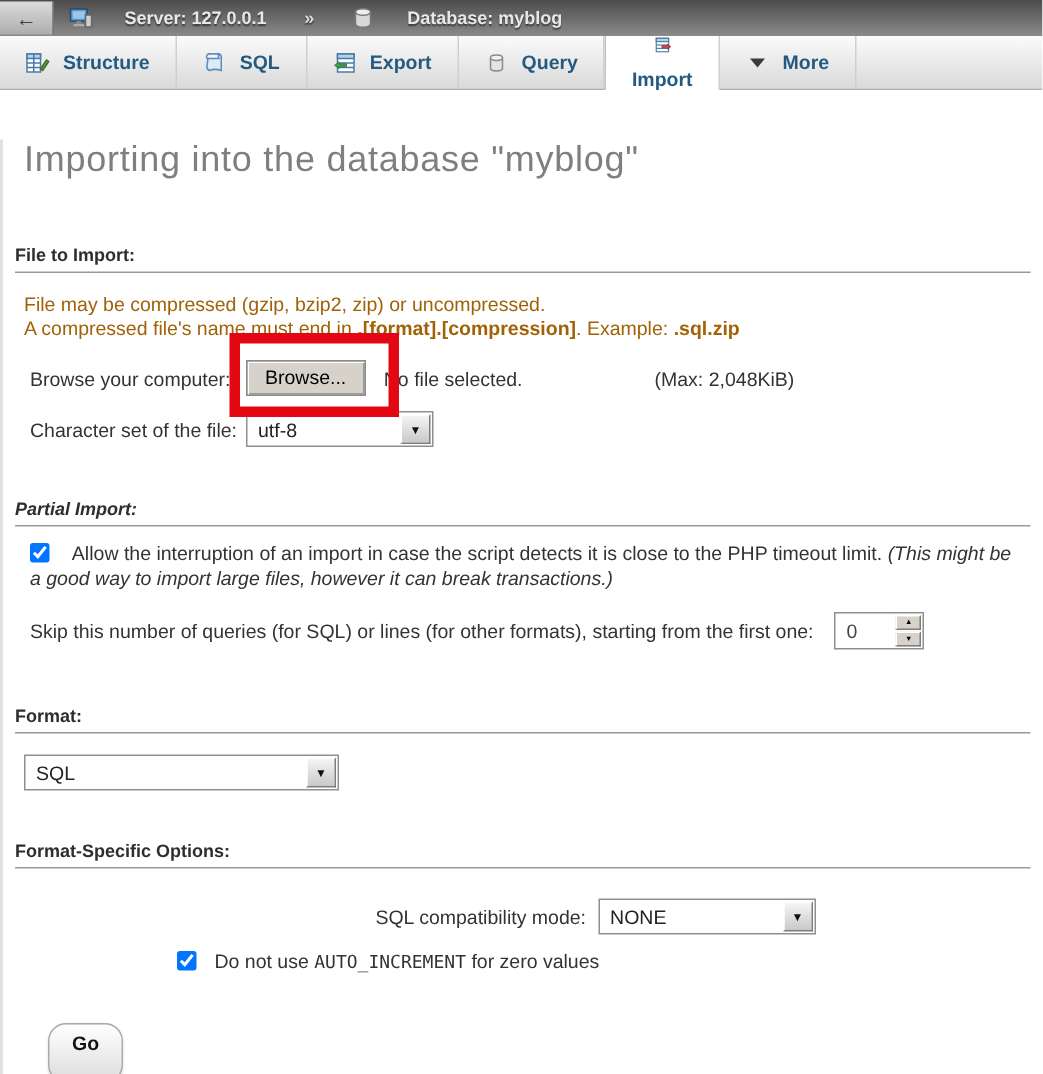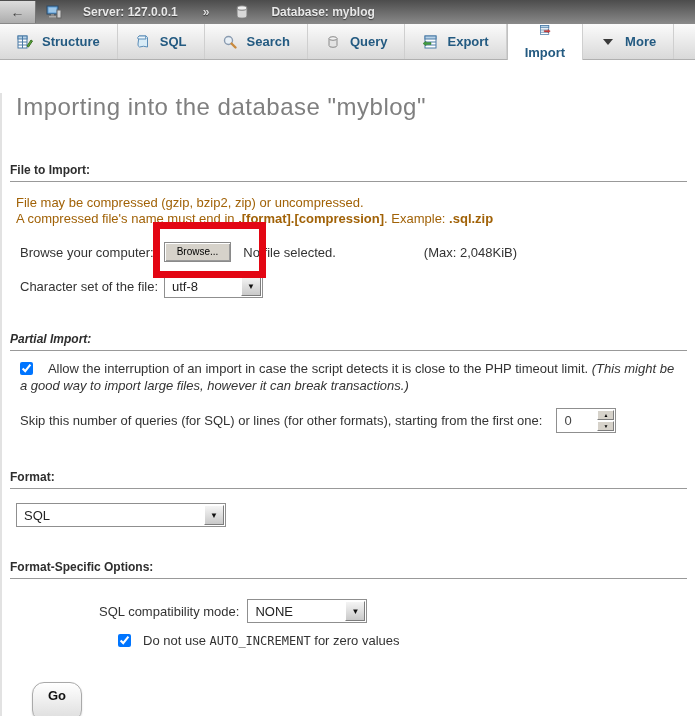--- a/index.html
+++ b/index.html
@@ -61,21 +61,21 @@
   .sh-file   { margin-top:42px; }
   .sh-part   { margin-top:34px;font-style:italic; }
   .sh-format { margin-top:37px; }
   .sh-fso    { margin-top:33px; }
 
   .para { margin:13px 16px 0 14px; line-height:16px; color:#a16207; }
   .row { display:flex; align-items:center; margin-left:18px; }
 
   .browse-row { margin-top:13px; height:24px; }
   .browse-btn {
-    margin-left:10px; padding:3px 12px 4px 12px; font-size:10px; color:#000;
+    margin-left:10px; padding:3px 12px 4px 12px; font-size:13px; color:#000;
     background:#d6d2ca; border:1px solid #8a8a8a;
     box-shadow:inset 1px 1px 0 #fff, inset -1px -1px 0 #9a9a9a;
     cursor:pointer;
   }
   .nofile { margin-left:12px; }
   .maxsize { margin-left:88px; }
 
   .charset-row { margin-top:10px; height:24px; }
 
   
@@ -84,23 +84,23 @@
     background:#fff; border:1px solid #8f8f8f; height:24px;
     padding-left:7px; font-size:13px; color:#222; cursor:pointer;
   }
   .xselect .drop {
     width:20px; height:20px; margin:1px;
     background:linear-gradient(#f5f5f5,#c9c9c9);
     border:1px solid #fff; border-right-color:#7d7d7d; border-bottom-color:#7d7d7d;
     display:flex; align-items:center; justify-content:center;
     font-size:8px; color:#111;
   }
-  .sel-charset { width:99px; margin-left:6px; }
+  .sel-charset { width:125px; margin-left:6px; }
   .sel-format  { width:210px; margin:14px 0 0 14px; }
-  .sel-compat  { width:120px; margin-left:8px; }
+  .sel-compat  { width:145px; margin-left:8px; }
 
   .allow-row { margin:9px 16px 0 18px; line-height:17px; display:block; }
   .allow-row input { vertical-align:-2px; margin-right:12px; }
   .note-italic { font-style:italic; }
 
   .skip-row { margin-top:14px; }
   .spinbox {
     display:inline-flex; margin-left:14px; width:60px; height:25px;
     border:1px solid #8f8f8f; background:#fff; align-items:stretch;
   }
@@ -173,41 +173,34 @@
   </div>
   <div class="tab">
     <svg class="icon16" viewBox="0 0 16 16">
       <path d="M4 2 h7 q2 1 1.5 3 v8 q-4 -1.5 -8 0 q-2 -1 -1.5 -3 z" fill="#d9ecf7" stroke="#5b8db8"></path>
       <path d="M4 2 q-2 1 -1 3 h8 q-1 -2 0 -3 z" fill="#eef6fb" stroke="#5b8db8"></path>
     </svg>
     <span>SQL</span>
   </div>
   <div class="tab">
     <svg class="icon16" viewBox="0 0 16 16">
-      <circle cx="6.5" cy="6.5" r="4" fill="#e9f0f6" stroke="#8a9bb0" stroke-width="1.4"></circle>
-      <line x1="9.5" y1="9.5" x2="13.5" y2="13.5" stroke="#c98a3d" stroke-width="2.4" stroke-linecap="round"></line>
-    </svg>
-    <span>Search</span>
-  </div>
-  <div class="tab">
-    <svg class="icon16" viewBox="0 0 16 16">
-      <path d="M4 4.5 v7 a4 1.8 0 0 0 8 0 v-7" fill="#e3e3e3" stroke="#8a8a8a"></path>
-      <ellipse cx="8" cy="4.5" rx="4" ry="1.8" fill="#f2f2f2" stroke="#8a8a8a"></ellipse>
-    </svg>
-    <span>Query</span>
-  </div>
-  <div class="tab">
-    <svg class="icon16" viewBox="0 0 16 16">
       <rect x="3" y="2" width="11" height="12" fill="#ffffff" stroke="#4a7ba6"></rect>
       <rect x="3" y="2" width="11" height="3" fill="#b7d2e8" stroke="#4a7ba6"></rect>
       <line x1="3" y1="8" x2="14" y2="8" stroke="#4a7ba6"></line>
       <line x1="3" y1="11" x2="14" y2="11" stroke="#4a7ba6"></line>
       <path d="M8 9.5 l-5 0 0 -1.2 -3 2.2 3 2.2 0 -1.2 5 0 z" transform="translate(1,-1)" fill="#3f9e3f" stroke="#2d702d" stroke-width="0.5"></path>
     </svg>
     <span>Export</span>
+  </div>
+  <div class="tab">
+    <svg class="icon16" viewBox="0 0 16 16">
+      <path d="M4 4.5 v7 a4 1.8 0 0 0 8 0 v-7" fill="#e3e3e3" stroke="#8a8a8a"></path>
+      <ellipse cx="8" cy="4.5" rx="4" ry="1.8" fill="#f2f2f2" stroke="#8a8a8a"></ellipse>
+    </svg>
+    <span>Query</span>
   </div>
   <div class="tab active">
     <svg class="icon16" viewBox="0 0 16 16">
       <rect x="2" y="2" width="11" height="12" fill="#ffffff" stroke="#4a7ba6"></rect>
       <rect x="2" y="2" width="11" height="3" fill="#b7d2e8" stroke="#4a7ba6"></rect>
       <line x1="2" y1="8" x2="13" y2="8" stroke="#4a7ba6"></line>
       <line x1="2" y1="11" x2="13" y2="11" stroke="#4a7ba6"></line>
       <path d="M7 9.5 l5 0 0 -1.2 3 2.2 -3 2.2 0 -1.2 -5 0 z" transform="translate(0,-1)" fill="#d04040" stroke="#8e2525" stroke-width="0.5"></path>
     </svg>
     <span>Import</span>
@@ -270,21 +263,21 @@
   <div class="section-head sh-format">Format:</div>
 
   <div class="xselect sel-format">
     <span>SQL</span>
     <span class="drop">▼</span>
   </div>
 
   
   <div class="section-head sh-fso">Format-Specific Options:</div>
 
-  <div class="row fso-row" style="margin-left:97px;">
+  <div class="row fso-row" style="margin-left:97px;justify-content:center;">
     <span>SQL compatibility mode:</span>
     <div class="xselect sel-compat">
       <span>NONE</span>
       <span class="drop">▼</span>
     </div>
   </div>
 
   <div class="zero-row">
     <input type="checkbox" checked="" style="">
     <span><span>Do not use </span><span class="mono">AUTO_INCREMENT</span><span> for zero values</span></span>

